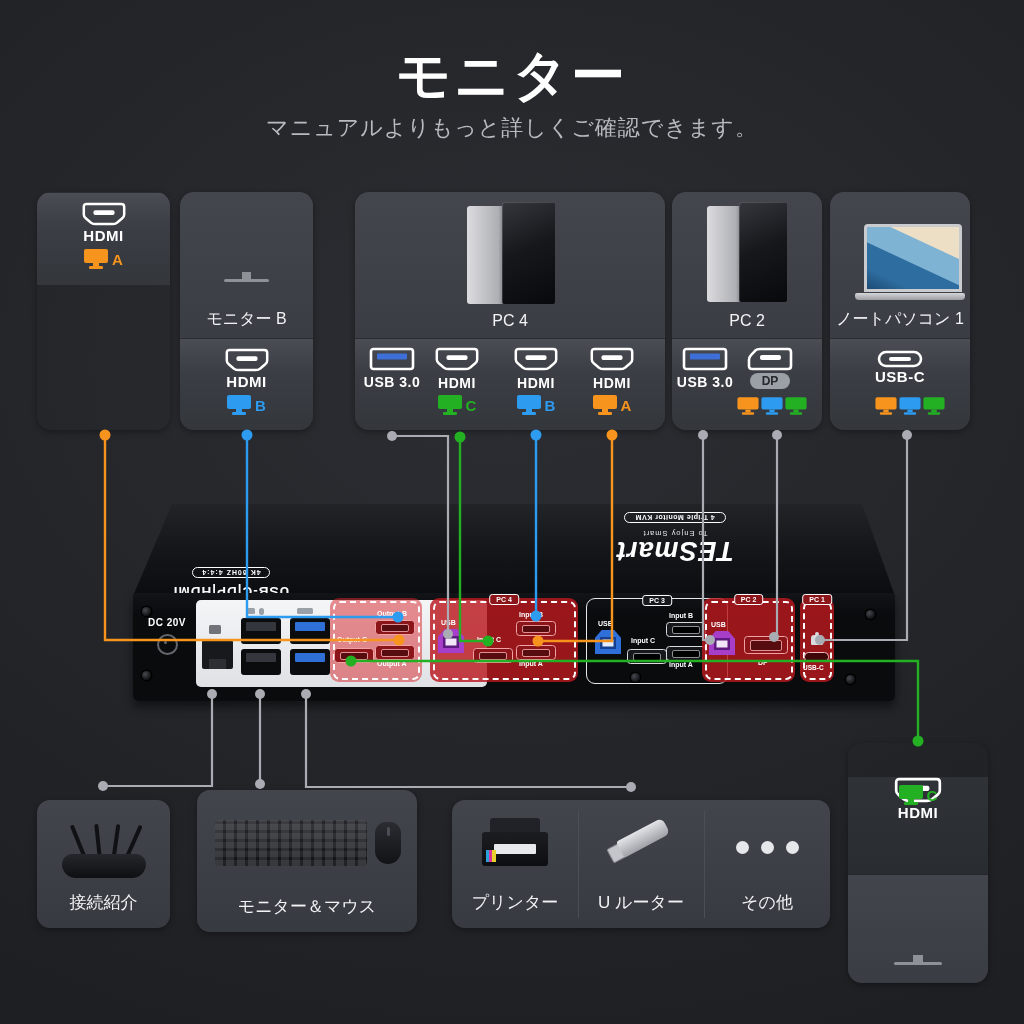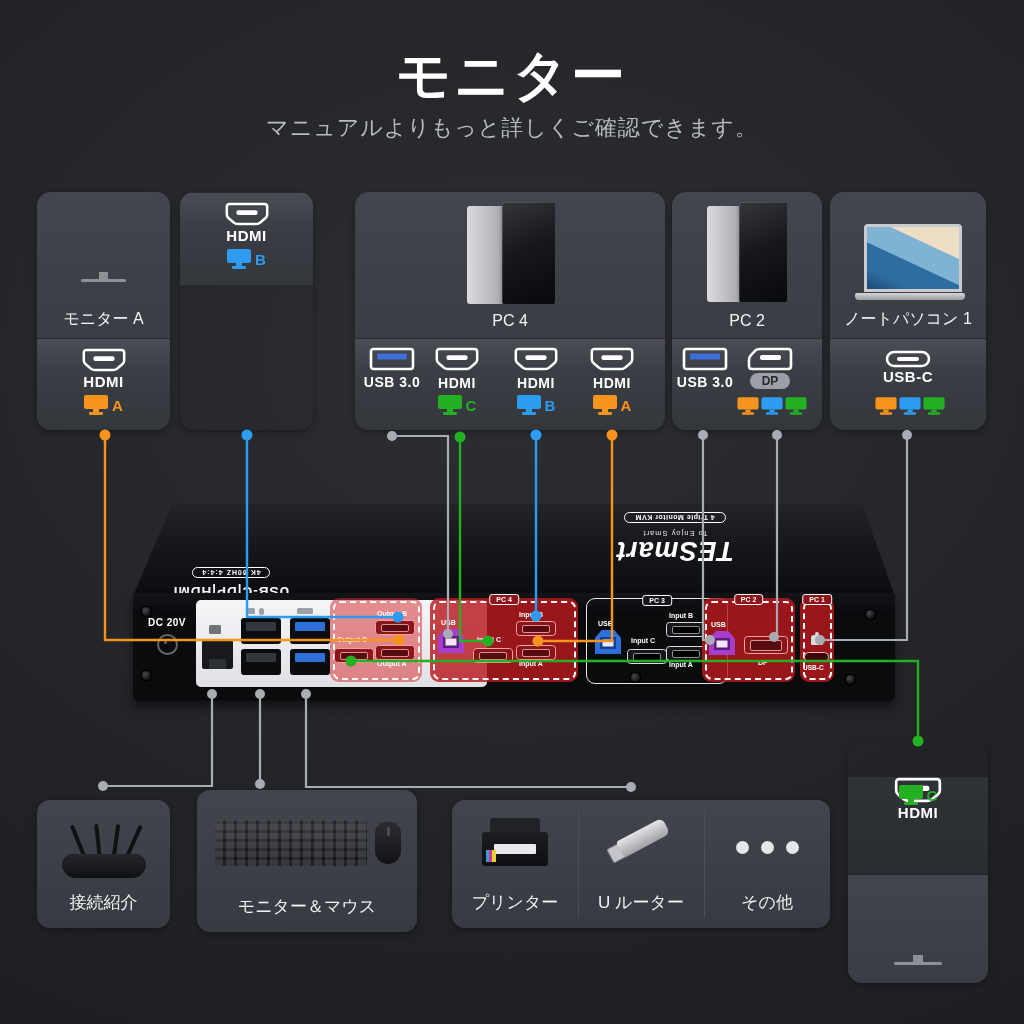--- a/index.html
+++ b/index.html
@@ -109,39 +109,39 @@
   .z10{z-index:10;} .z5{z-index:5;}
   .dplabel{display:inline-block;background:#9aa0a6;color:#26282c;font-size:12px;font-weight:bold;border-radius:9px;padding:1px 12px;}
 </style>
 </head>
 <body>
 
 <div class="abs title">モニター</div>
 <div class="abs subtitle">マニュアルよりもっと詳しくご確認できます。</div>
 
 <div class="card z10" style="left:37px;top:192px;width:133px;height:238px;">
-  <div class="card-top">
-    <div class="shot coast" style="left:18px;top:18px;width:97px;height:62px;"></div>
-    <div class="mstand" style="left:62px;top:80px;width:9px;height:7px;"></div>
-    <div class="mstand" style="left:44px;top:87px;width:45px;height:3px;border-radius:2px;"></div>
-    <div class="cardname">モニター A</div>
-  </div>
   <div class="card-bottom">
     <svg class="icon-svg" style="margin-top:9px;" width="46" height="25" viewBox="0 0 46 26">
       <path d="M5 2 H41 Q44 2 44 5 V13 Q44 15.5 42 17 L36.5 21.5 Q34.5 23 31.5 23 H14.5 Q11.5 23 9.5 21.5 L4 17 Q2 15.5 2 13 V5 Q2 2 5 2 Z" fill="none" stroke="#fff" stroke-width="2.6"></path>
       <rect x="12" y="8.5" width="22" height="5" rx="2" fill="#fff"></rect>
     </svg>
     <div class="hdmi-lbl">HDMI</div>
     <div class="minirow" style="left:0;width:100%;top:56px;">
       <span class="mini" style="color: rgb(247, 148, 30);"><span class="scr"></span><span class="std"></span><span class="base"></span></span><span class="chletter" style="color: rgb(247, 148, 30);">A</span>
     </div>
   </div>
 </div>
 
 <div class="card z10" style="left:180px;top:192px;width:133px;height:238px;">
+  <div class="card-top">
+    <div class="shot coast" style="left:18px;top:18px;width:97px;height:62px;"></div>
+    <div class="mstand" style="left:62px;top:80px;width:9px;height:7px;"></div>
+    <div class="mstand" style="left:44px;top:87px;width:45px;height:3px;border-radius:2px;"></div>
+    <div class="cardname">モニター B</div>
+  </div>
   <div class="card-bottom">
     <svg class="icon-svg" style="margin-top:9px;" width="46" height="25" viewBox="0 0 46 26">
       <path d="M5 2 H41 Q44 2 44 5 V13 Q44 15.5 42 17 L36.5 21.5 Q34.5 23 31.5 23 H14.5 Q11.5 23 9.5 21.5 L4 17 Q2 15.5 2 13 V5 Q2 2 5 2 Z" fill="none" stroke="#fff" stroke-width="2.6"></path>
       <rect x="12" y="8.5" width="22" height="5" rx="2" fill="#fff"></rect>
     </svg>
     <div class="hdmi-lbl">HDMI</div>
     <div class="minirow" style="left:0;width:100%;top:56px;">
       <span class="mini" style="color: rgb(45, 155, 240);"><span class="scr"></span><span class="std"></span><span class="base"></span></span><span class="chletter" style="color: rgb(45, 155, 240);">B</span>
     </div>
   </div>
@@ -218,21 +218,21 @@
         <rect x="13" y="8" width="21" height="5" rx="2" fill="#fff"></rect>
       </svg>
       <div><span class="dplabel">DP</span></div>
     </div>
     <div class="minirow" style="left:58px;width:84px;top:57px;white-space:nowrap;">
       <span class="mini sm" style="color: rgb(247, 148, 30);"><span class="scr"></span><span class="std"></span><span class="base"></span></span><span class="mini sm" style="color: rgb(45, 155, 240);"><span class="scr"></span><span class="std"></span><span class="base"></span></span><span class="mini sm" style="color: rgb(35, 177, 35);"><span class="scr"></span><span class="std"></span><span class="base"></span></span>
     </div>
   </div>
 </div>
 
-<div class="card z10" style="left:830px;top:192px;width:156px;height:238px;">
+<div class="card z10" style="left:830px;top:192px;width:140px;height:238px;">
   <div class="card-top">
     <div class="laptop" style="position:absolute;left:25px;top:32px;width:110px;height:76px;">
         <div class="lscreen"></div>
         <div class="lbase"></div>
       </div>
     <div class="cardname">ノートパソコン 1</div>
   </div>
   <div class="card-bottom">
     <svg class="icon-svg" style="margin-top:11px;" width="46" height="18" viewBox="0 0 46 18">
       <rect x="2" y="2" width="42" height="14" rx="7" fill="none" stroke="#fff" stroke-width="2.6"></rect>

